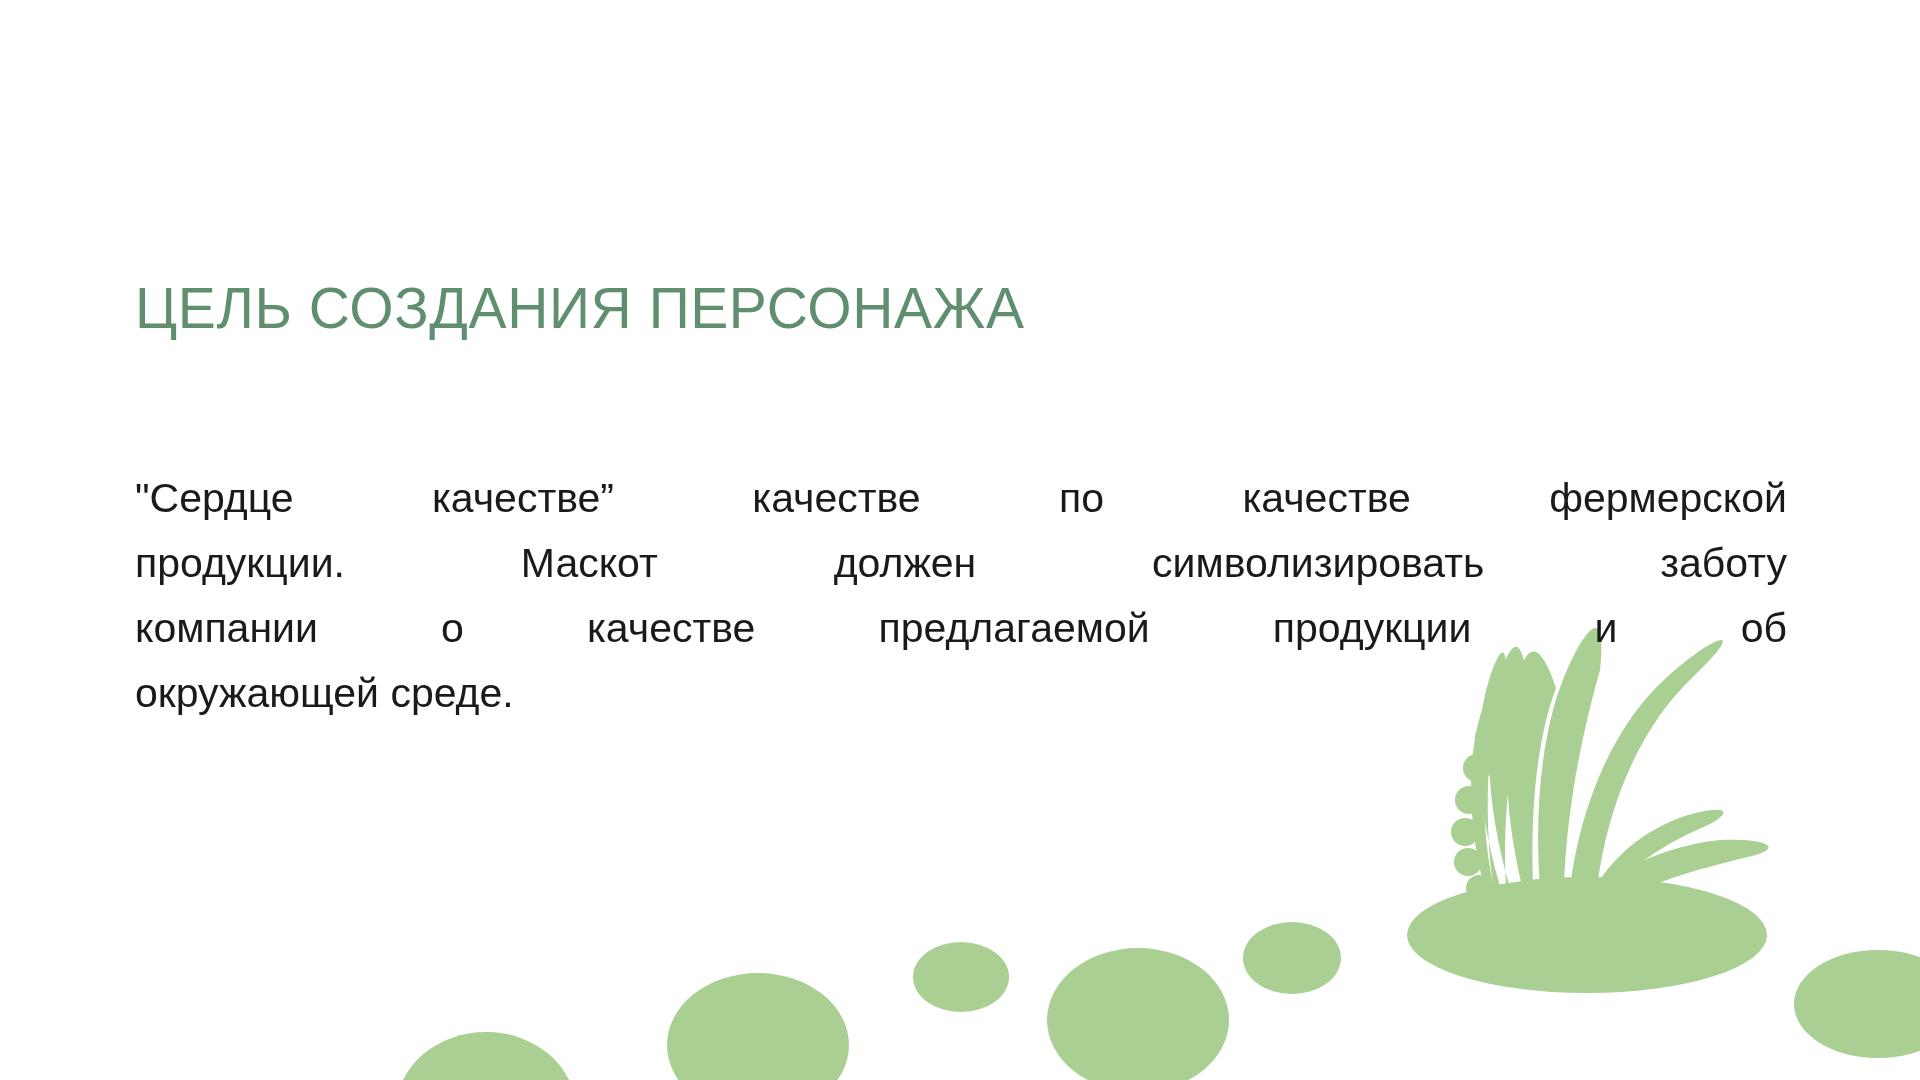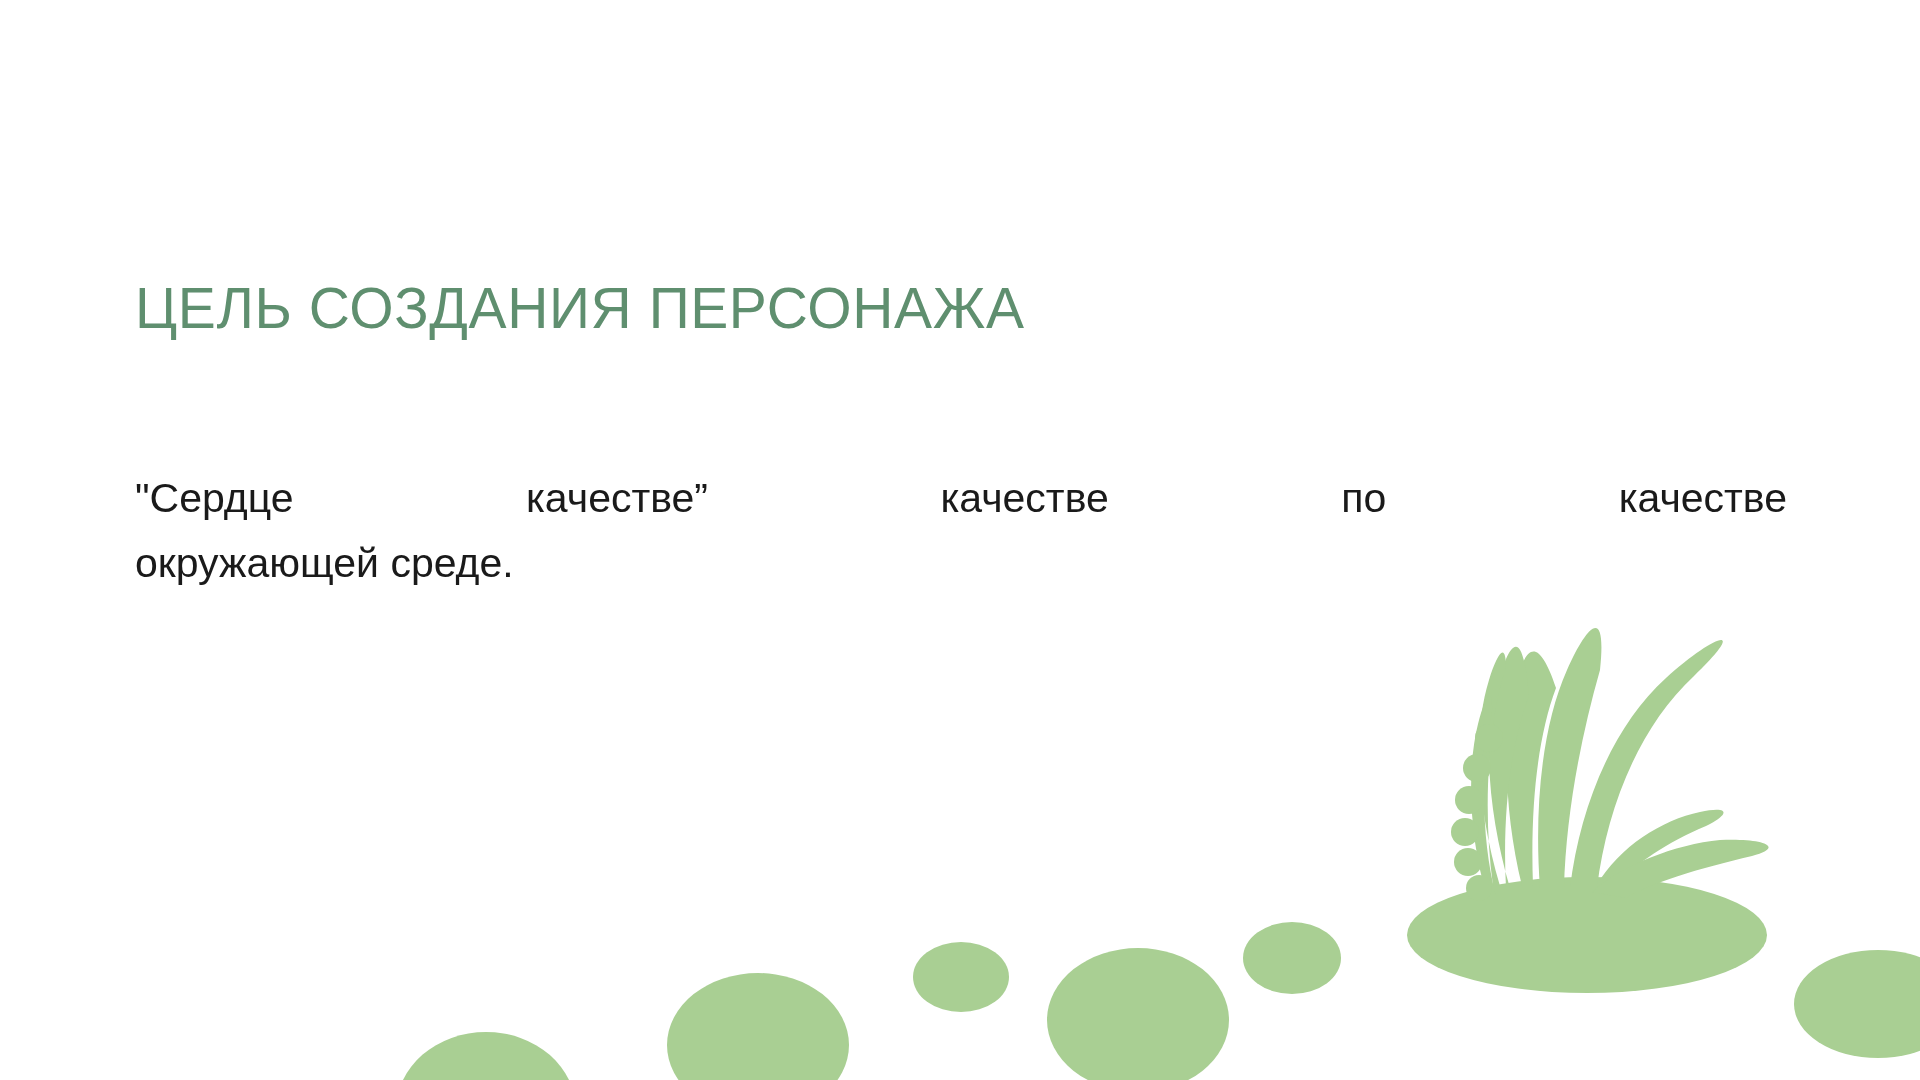--- a/index.html
+++ b/index.html
@@ -175,18 +175,35 @@
 
     <h1 id="slide-title">ЦЕЛЬ СОЗДАНИЯ ПЕРСОНАЖА</h1>
 
     <div id="slide-body">
       <span class="para-line just">
           <span>"Сердце</span>
           <span>качестве”</span>
           <span>качестве</span>
           <span>по</span>
           <span>качестве</span>
+          <span>фермерской</span>
+        </span>
+      <span class="para-line just">
+          <span>продукции.</span>
+          <span>Маскот</span>
+          <span>должен</span>
+          <span>символизировать</span>
+          <span>заботу</span>
+        </span>
+      <span class="para-line just">
+          <span>компании</span>
+          <span>о</span>
+          <span>качестве</span>
+          <span>предлагаемой</span>
+          <span>продукции</span>
+          <span>и</span>
+          <span>об</span>
         </span>
       <span class="para-line">окружающей среде.</span>
     </div>
 
   </div>
 </div>
 
 </body></html>

